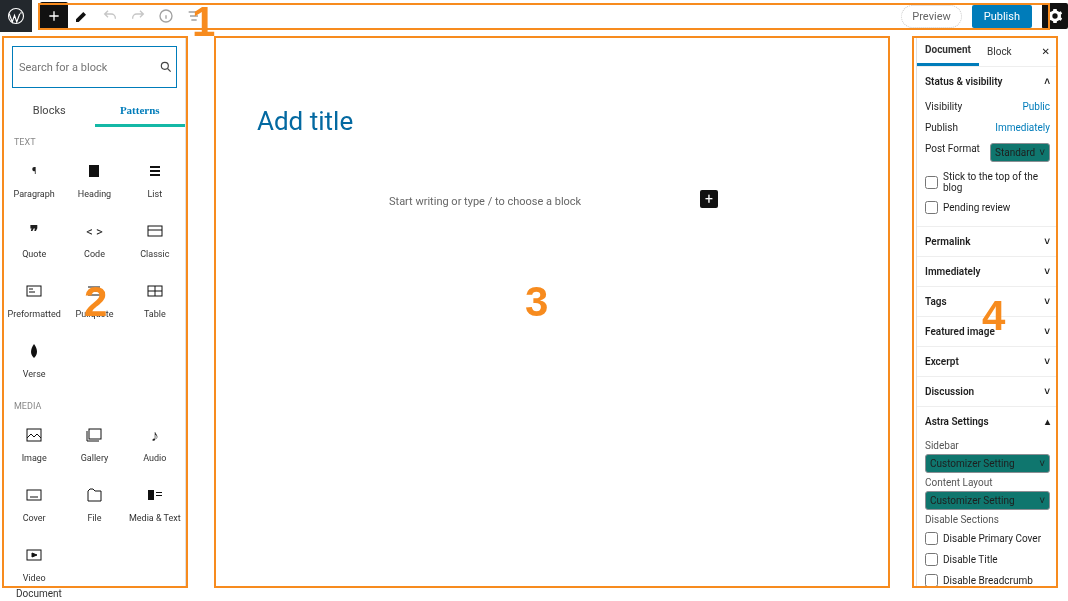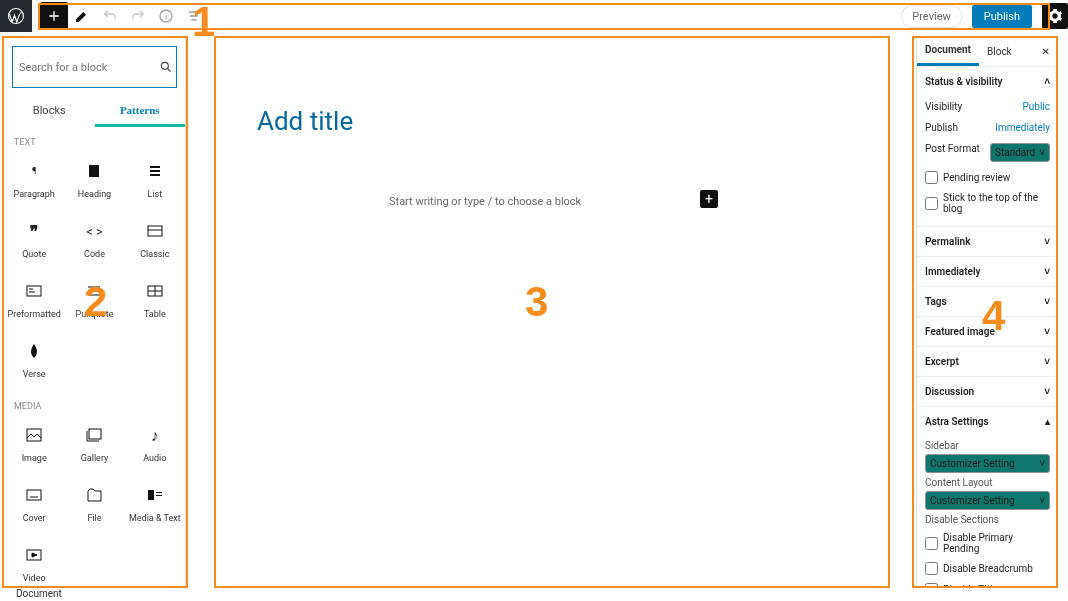--- a/index.html
+++ b/index.html
@@ -296,25 +296,25 @@
         </div>
       <div class="set-row">
           <span>Post Format</span>
           <span class="sel" style="width:60px">
             <span>Standard</span>
             <span>˅</span>
           </span>
         </div>
       <div class="chk">
           <input type="checkbox" style="">
+          <span>Stick to the top of the blog</span>
+        </div>
+      <div class="chk">
+          <input type="checkbox" style="">
           <span>Pending review</span>
-        </div>
-      <div class="chk">
-          <input type="checkbox" style="">
-          <span>Stick to the top of the blog</span>
         </div>
     </div>
   </div>
   <div class="set-panel">
       <div class="set-head">
         <span>Permalink</span>
         <span>˅</span>
       </div>
     </div>
   <div class="set-panel">
@@ -359,29 +359,29 @@
           <span>˅</span>
         </div>
       <div class="sel-lab">Content Layout</div>
       <div class="sel">
           <span>Customizer Setting</span>
           <span>˅</span>
         </div>
       <div class="sel-lab">Disable Sections</div>
       <div class="chk">
           <input type="checkbox" style="">
-          <span>Disable Primary Pending</span>
+          <span>Disable Primary Cover</span>
+        </div>
+      <div class="chk">
+          <input type="checkbox" style="">
+          <span>Disable Title</span>
         </div>
       <div class="chk">
           <input type="checkbox" style="">
           <span>Disable Breadcrumb</span>
-        </div>
-      <div class="chk">
-          <input type="checkbox" style="">
-          <span>Disable Title</span>
         </div>
 
     </div>
   </div>
 </div>
 
 <div class="docstat">Document</div>
 
 <div class="ann-box" style="left:38px;top:3px;width:1012px;height:27px"></div>
 <div class="ann-num" style="left:192px;top:-2px">1</div>

